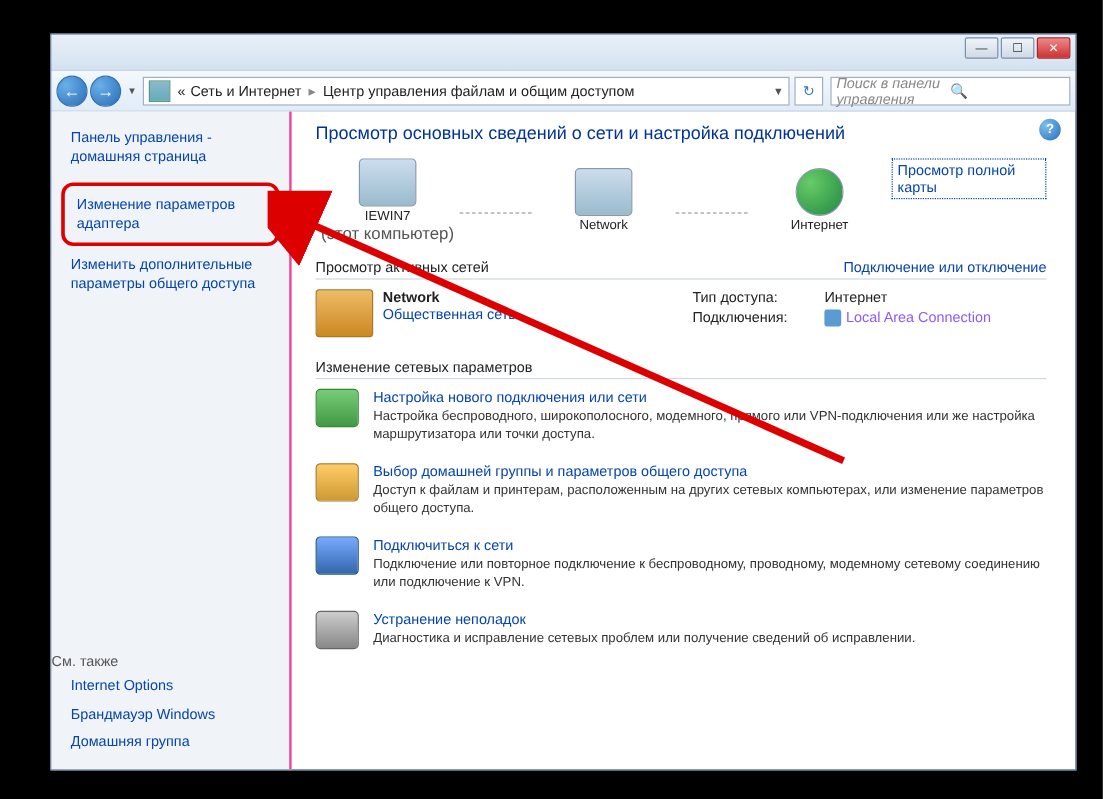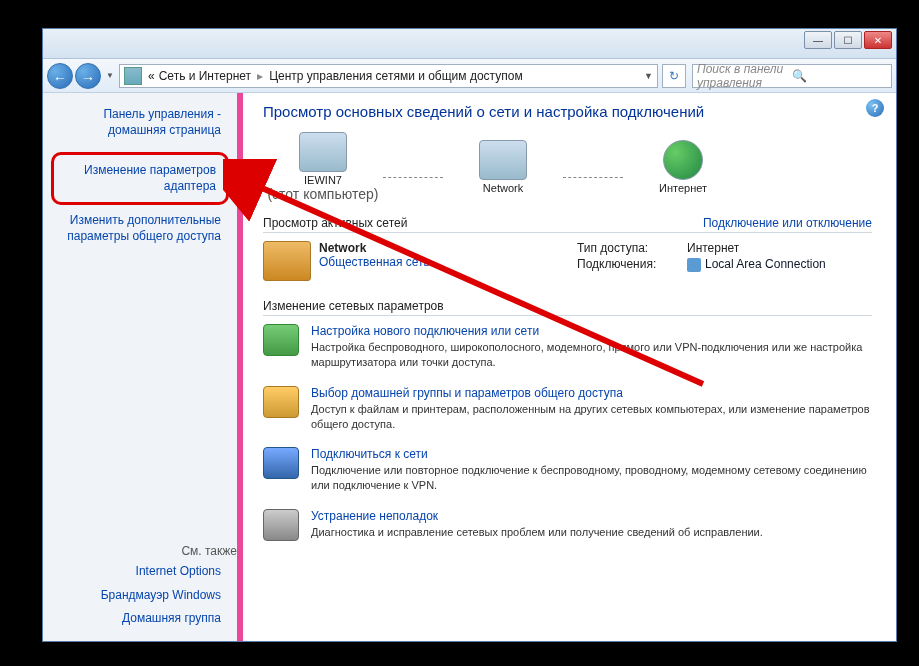--- a/index.html
+++ b/index.html
@@ -20,21 +20,21 @@
 .addr-icon { width: 18px; height: 18px; background: linear-gradient(#8bc, #6ab); border: 1px solid #598; margin-right: 4px; }
 .addr-crumb { padding: 0 2px; }
 .addr-sep { padding: 0 4px; color: #888; }
 .refresh-btn { width: 24px; height: 24px; background: #fff; border: 1px solid #a0b0c0; display: flex; align-items: center; justify-content: center; color: #3a7abd; cursor: pointer; margin-left: 2px; }
 .searchbox { width: 200px; height: 24px; background: #fff; border: 1px solid #a0b0c0; margin-left: 4px; padding: 8px 4px; display: flex; align-items: center; font-style: italic; color: #888; }
 .searchbox span { flex: 1; }
 .search-icon { font-style: normal; color: #3a7abd; }
 
 
 .body { display: flex; height: calc(100% - 64px); }
-.sidebar { width: 200px; background: #f0f4f8; border-right: 6px solid #ec4899; padding: 10px 0; display: flex; flex-direction: column; text-align: right; }
+.sidebar { width: 200px; background: #f0f4f8; border-right: 2px solid #ec4899; padding: 10px 0; display: flex; flex-direction: column; }
 .sidebar-link { color: #0645ad; padding: 4px 16px; line-height: 1.3; cursor: pointer; }
 .sidebar-link.highlighted { border: 3px solid #d00; border-radius: 10px; margin: 4px 8px; padding: 8px 10px; }
 .sidebar-link.main-home { padding-top: 4px; padding-bottom: 10px; }
 .sidebar-spacer { flex: 1; }
 .sidebar-seealso { color: #555; padding: 4px 0 2px; }
 
 .main { flex: 1; padding: 10px 24px 10px 20px; position: relative; color: #222; overflow: hidden; }
 .help-icon { position: absolute; right: 12px; top: 6px; width: 18px; height: 18px; background: radial-gradient(circle at 30% 30%, #7ac0f0, #2a6cb8); border-radius: 50%; color: #fff; font-size: 11px; font-weight: bold; display: flex; align-items: center; justify-content: center; cursor: pointer; }
 
 .main h1 { font-size: 15px; font-weight: normal; color: #003399; margin-bottom: 12px; }
@@ -54,21 +54,21 @@
 
 .active-net { display: flex; gap: 14px; margin-bottom: 18px; }
 .net-left { display: flex; gap: 8px; width: 300px; }
 .net-icon { width: 48px; height: 40px; background: linear-gradient(#eb6,#c82); border: 1px solid #a72; border-radius: 3px; }
 .net-name { font-weight: bold; }
 .net-type { color: #0645ad; cursor: pointer; }
 .net-right { flex: 1; }
 .net-row { display: flex; margin-bottom: 2px; }
 .net-row .k { width: 110px; color: #222; }
 .net-row .v { color: #222; }
-.net-row .link { color: #0f172a; cursor: pointer; }
+.net-row .link { color: #8b5cf6; cursor: pointer; }
 .net-row .micon { display: inline-block; width: 14px; height: 14px; background: #5a9bd4; border-radius: 2px; margin-right: 4px; vertical-align: middle; }
 
 .settings-list { }
 .setting-item { display: flex; gap: 12px; margin-bottom: 16px; }
 .setting-icon { width: 36px; height: 32px; background: linear-gradient(#7c7, #494); border: 1px solid #383; border-radius: 4px; flex-shrink: 0; }
 .setting-icon.i2 { background: linear-gradient(#7af, #36a); border-color: #258; }
 .setting-icon.i3 { background: linear-gradient(#fc6, #c93); border-color: #a72; }
 .setting-icon.i4 { background: linear-gradient(#ccc, #888); border-color: #666; }
 .setting-text .title { color: #0645ad; cursor: pointer; margin-bottom: 2px; }
 .setting-text .desc { color: #333; font-size: 11px; line-height: 1.35; }
@@ -89,21 +89,21 @@
 
   <div class="navbar">
     <div class="nav-btn">←</div>
     <div class="nav-btn">→</div>
     <div class="nav-dropdown">▼</div>
     <div class="addressbar">
       <div class="addr-icon"></div>
       <span class="addr-crumb">«</span>
       <span class="addr-crumb">Сеть и Интернет</span>
       <span class="addr-sep">▸</span>
-      <span class="addr-crumb">Центр управления сетями и общим доступом</span>
+      <span class="addr-crumb">Центр управления файлам и общим доступом</span>
       <span style="flex:1"></span>
       <span style="color:#555;font-size:9px;">▼</span>
     </div>
     <div class="refresh-btn">↻</div>
     <div class="searchbox">
       <span>Поиск в панели управления</span>
       <span class="search-icon">🔍</span>
     </div>
   </div>
 
@@ -136,20 +136,21 @@
           <div class="topo-node">
             <div class="topo-icon"></div>
             <div class="topo-label">Network</div>
           </div>
           <div class="topo-line"></div>
           <div class="topo-node">
             <div class="topo-icon globe"></div>
             <div class="topo-label">Интернет</div>
           </div>
         </div>
+        <div class="full-map">Просмотр полной карты</div>
       </div>
 
       <div class="section-header">
         <span>Просмотр активных сетей</span>
         <span class="action">Подключение или отключение</span>
       </div>
 
       <div class="active-net">
         <div class="net-left">
           <div class="net-icon"></div>

